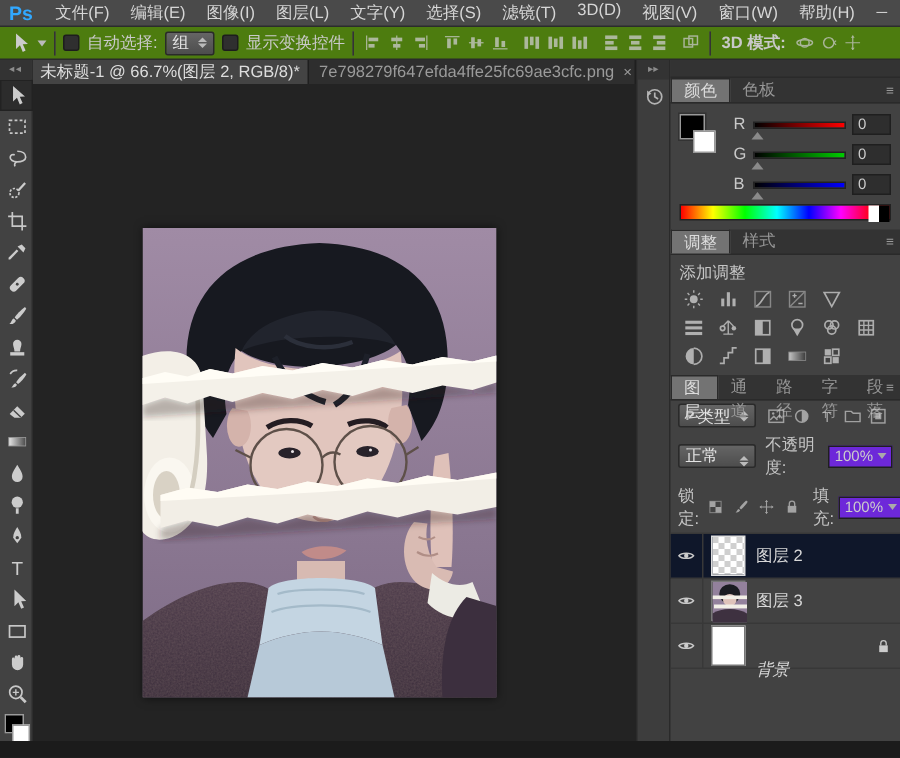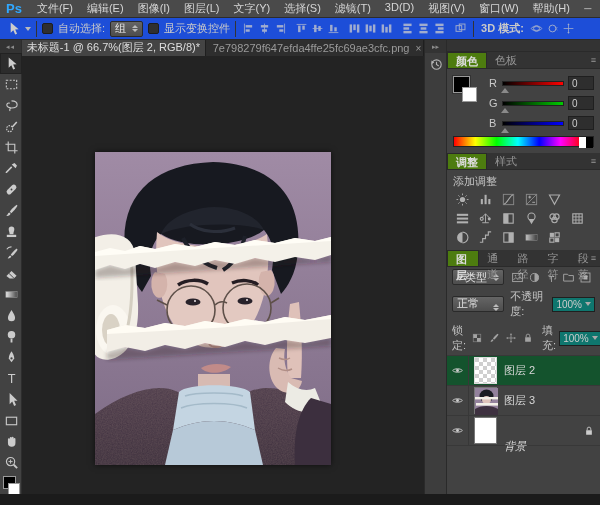--- a/index.html
+++ b/index.html
@@ -5,21 +5,21 @@
   html,body{margin:0;padding:0;background:#1b1b1b;}
   *{box-sizing:border-box;font-family:"Liberation Sans","DejaVu Sans",sans-serif;}
   .app{position:relative;width:600px;height:494px;background:#424242;overflow:hidden;color:#ccc;font-size:11px;}
   
   .menubar{position:absolute;left:0;top:0;width:600px;height:18px;background:#4a4a4a;border-bottom:1px solid #2c2c2c;display:flex;align-items:center;}
   .pslogo{color:#31a8ff;font-weight:bold;font-size:13px;padding:0 8px 0 6px;letter-spacing:0;}
   .mitem{padding:0 7px;color:#d6d6d6;font-size:11px;cursor:default;white-space:nowrap;}
   .winctl{margin-left:auto;display:flex;align-items:center;height:18px;}
   .winbtn{width:22px;text-align:center;color:#cfcfcf;font-size:10px;line-height:18px;}
   
-  .optionsbar{position:absolute;left:0;top:18px;width:600px;height:22px;background:#1d4ed8;border-bottom:1px solid #2b2b2b;display:flex;align-items:center;gap:5px;padding:0 4px;overflow:hidden;}
+  .optionsbar{position:absolute;left:0;top:18px;width:600px;height:22px;background:#4d7c0f;border-bottom:1px solid #2b2b2b;display:flex;align-items:center;gap:5px;padding:0 4px;overflow:hidden;}
   .osep{width:1px;height:16px;background:#555;border-right:1px solid #333;}
   .checkbox{width:11px;height:11px;background:#2f2f2f;border:1px solid #1d1d1d;border-radius:2px;flex:none;}
   .olabel{color:#c9c9c9;white-space:nowrap;}
   .dropdown{height:16px;background:linear-gradient(#656565,#4d4d4d);border:1px solid #2a2a2a;border-radius:2px;display:flex;align-items:center;padding:0 4px;gap:6px;color:#e4e4e4;}
   .updn{display:flex;flex-direction:column;gap:1px;}
   .updn i{display:block;width:0;height:0;border-left:3px solid transparent;border-right:3px solid transparent;}
   .updn .u{border-bottom:3px solid #bbb;}
   .updn .d{border-top:3px solid #bbb;}
   .toolicon16{width:18px;height:18px;display:flex;align-items:center;justify-content:center;}
   .caret{width:0;height:0;border-left:3px solid transparent;border-right:3px solid transparent;border-top:4px solid #bbb;margin-left:-2px;}
@@ -44,21 +44,21 @@
   .docimg{position:absolute;left:73px;top:96px;width:236px;height:313px;box-shadow:0 0 6px rgba(0,0,0,.6);}
   
   .rdock{position:absolute;left:424px;top:40px;width:22px;height:465px;background:#3d3d3d;border-left:1px solid #2a2a2a;}
   .rdhead{height:13px;background:#333;color:#8b8b8b;font-size:7px;text-align:center;line-height:13px;}
   .rdicon{width:22px;height:22px;display:flex;align-items:center;justify-content:center;opacity:.85;}
   
   .panels{position:absolute;left:446px;top:40px;width:154px;height:465px;background:#424242;border-left:1px solid #2a2a2a;display:flex;flex-direction:column;}
   .pstrip{height:12px;background:#333;border-bottom:1px solid #2a2a2a;color:#8b8b8b;font-size:7px;text-align:right;padding-right:4px;line-height:12px;}
   .phead{height:17px;background:#333;display:flex;align-items:flex-end;position:relative;border-bottom:1px solid #2a2a2a;}
   .ptab{height:16px;line-height:16px;padding:0 8px;font-size:11px;color:#969696;}
-  .ptab.active{background:#4d7c0f;color:#dcdcdc;border:1px solid #2a2a2a;border-bottom:none;font-weight:bold;}
+  .ptab.active{background:#737373;color:#dcdcdc;border:1px solid #2a2a2a;border-bottom:none;}
   .pmenu{position:absolute;right:4px;top:3px;color:#9a9a9a;font-size:9px;}
   .colorbody{padding:5px 6px 4px 6px;display:flex;gap:6px;}
   .csw{position:relative;width:30px;height:34px;flex:none;}
   .cswB{position:absolute;left:0;top:2px;width:17px;height:17px;background:#000;border:1px solid #999;box-shadow:0 0 0 1px #333;}
   .cswW{position:absolute;left:9px;top:13px;width:15px;height:15px;background:#fff;border:1px solid #999;}
   .sliders{flex:1;display:flex;flex-direction:column;gap:6px;padding-top:2px;}
   .srow{display:flex;align-items:center;gap:4px;}
   .slabel{width:9px;color:#c9c9c9;}
   .strack{position:relative;flex:1;height:5px;border:1px solid #222;}
   .smark{position:absolute;left:-2px;top:6px;width:0;height:0;border-left:4px solid transparent;border-right:4px solid transparent;border-bottom:5px solid #8a8a8a;}
@@ -66,27 +66,27 @@
   .ramp{position:relative;margin:2px 6px 6px 6px;height:11px;border:1px solid #222;background:linear-gradient(to right,#f00,#ff0,#0f0,#0ff,#00f,#f0f,#f00 92%);}
   .rampW{position:absolute;right:7px;top:0;width:7px;height:11px;background:#fff;}
   .rampK{position:absolute;right:0;top:0;width:7px;height:11px;background:#000;}
   .addlabel{padding:4px 6px 1px 6px;color:#c4c4c4;}
   .adjrow{display:flex;gap:4px;padding:1px 6px;}
   .adjic{width:19px;height:17px;display:flex;align-items:center;justify-content:center;opacity:.8;}
   .lp-filter{display:flex;align-items:center;gap:3px;padding:2px 5px;}
   .lp-filter .dropdown{flex:none;}
   .smic{width:15px;height:15px;display:flex;align-items:center;justify-content:center;opacity:.7;}
   .lp-blend{display:flex;align-items:center;gap:4px;padding:2px 5px;}
-  .vbox{height:15px;background:#0f766e;border:1px solid #1f1f1f;display:flex;align-items:center;padding:0 3px;gap:3px;color:#ccc;font-size:10px;}
+  .vbox{height:15px;background:#6d28d9;border:1px solid #1f1f1f;display:flex;align-items:center;padding:0 3px;gap:3px;color:#ccc;font-size:10px;}
   .dar{width:0;height:0;border-left:3px solid transparent;border-right:3px solid transparent;border-top:4px solid #aaa;}
   .lp-lock{display:flex;align-items:center;gap:3px;padding:2px 5px;border-bottom:1px solid #383838;}
   .llabel{color:#c4c4c4;}
   .layerlist{flex:1;overflow:hidden;}
   .lrow{display:flex;align-items:center;height:30px;border-bottom:1px solid #383838;}
-  .lrow.sel{background:#14532d;}
+  .lrow.sel{background:#0f172a;}
   .eyecell{width:22px;height:30px;display:flex;align-items:center;justify-content:center;border-right:1px solid #383838;flex:none;}
   .lthumb{width:23px;height:27px;margin:0 7px 0 5px;border:1px solid #777;flex:none;background:#888;}
   .lthumb.checker{background:repeating-conic-gradient(#ffffff 0% 25%, #cfcfcf 0% 50%) 0 0/8px 8px;border:1px solid #ddd;}
   .lthumb.white{background:#fff;}
   .lname{color:#d8d8d8;flex:1;}
   .lname.bgname{font-style:italic;margin-top:31px;}
   .lockcell{width:22px;display:flex;justify-content:center;}
 </style>
 </head>
 <body>

